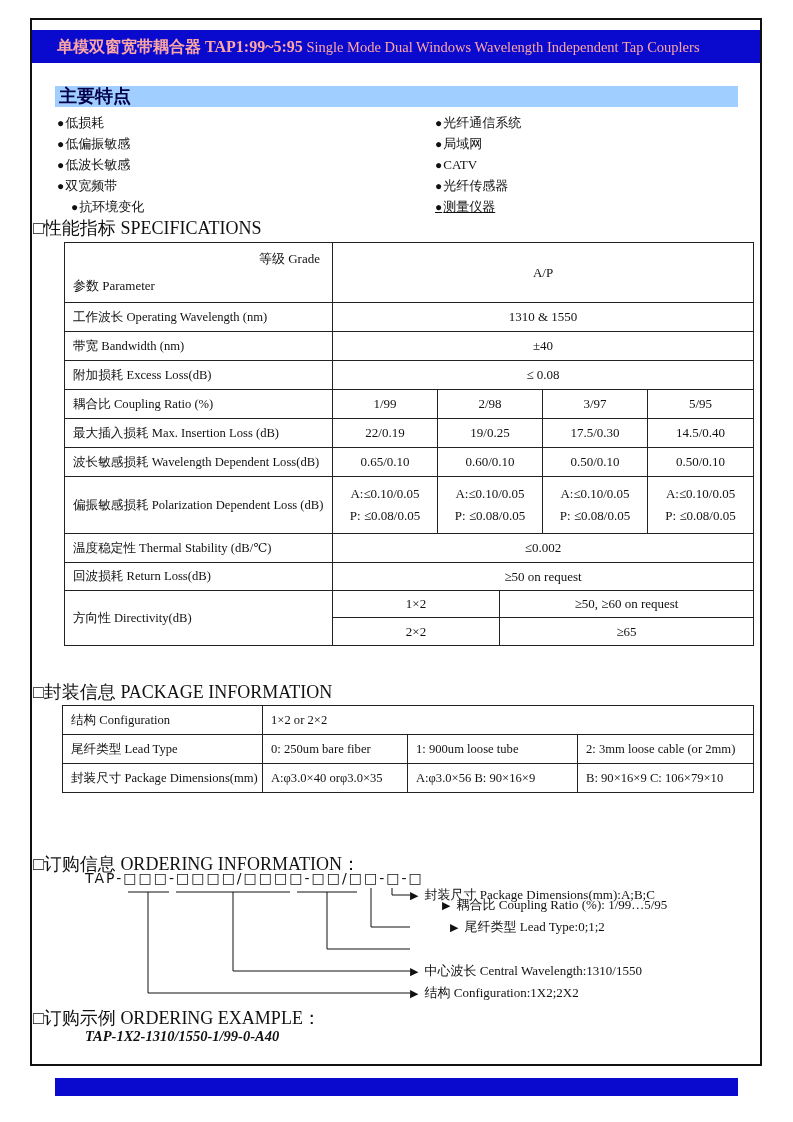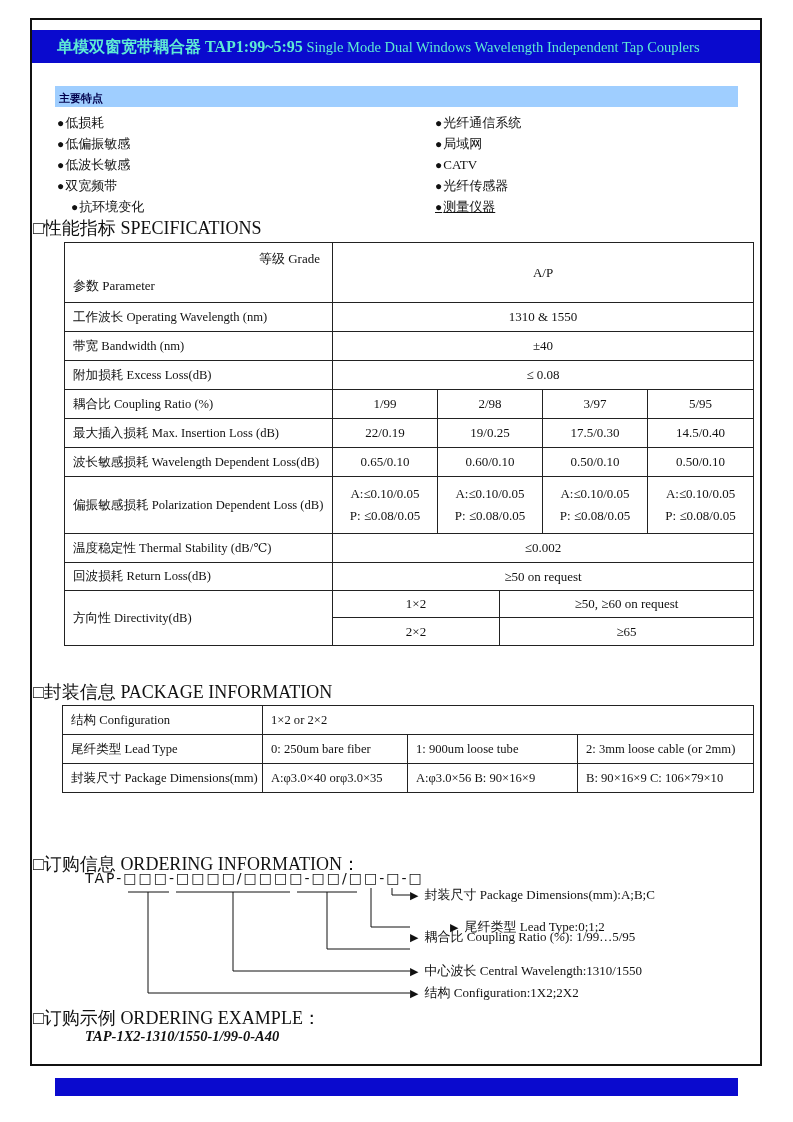--- a/index.html
+++ b/index.html
@@ -4,28 +4,28 @@
 <style>
   * { margin:0; padding:0; box-sizing:border-box; }
   body { width:793px; height:1122px; background:#ffffff; position:relative;
          font-family:"Liberation Serif","DejaVu Serif",serif; color:#111; }
   .canvas { position:absolute; left:0; top:0; width:793px; height:1122px; }
 
   .frame { position:absolute; left:30px; top:18px; width:732px; height:1048px;
            border:2px solid #111; }
 
   .header-bar { position:absolute; left:32px; top:30px; width:728px; height:33px;
-                background:#0a0ace; color:#5eead4; line-height:33px; padding-left:25px;
+                background:#0a0ace; color:#fca5a5; line-height:33px; padding-left:25px;
                 white-space:nowrap; overflow:hidden; }
   .header-bar .t-zh { font-weight:bold; font-size:16px; }
   .header-bar .t-en { font-size:14.5px; }
 
   .feat-bar { position:absolute; left:55px; top:86px; width:683px; height:21px;
               background:#9fceff; line-height:21px; padding-left:4px; }
-  .feat-bar span { font-weight:bold; font-size:11px; color:#00004d; }
+  .feat-bar span { font-weight:bold; font-size:18px; color:#00004d; }
 
   .feat { position:absolute; height:21px; line-height:21px; font-size:13px; white-space:nowrap; }
   .feat .bullet { font-size:12px; margin-right:1px; }
 
   .sec-head { position:absolute; font-size:18px; white-space:nowrap; color:#111; }
 
   table { border-collapse:collapse; table-layout:fixed; }
   td { border:1px solid #222; font-size:13px; vertical-align:middle;
        overflow:hidden; white-space:nowrap; }
   .spec-table { position:absolute; left:64px; top:242px; width:689px; }
@@ -224,21 +224,21 @@
       <polyline points="327,892 327,949 410,949"></polyline>
       <polyline points="176,892 290,892"></polyline>
       <polyline points="233,892 233,971 410,971"></polyline>
       <polyline points="128,892 169,892"></polyline>
       <polyline points="148,892 148,993 410,993"></polyline>
     </g>
   </svg>
 
   <div class="olabel" style="top:886px;"><span class="arrow">▶</span><span>封装尺寸 Package Dimensions(mm):A;B;C</span></div>
   <div class="olabel" style="top:918px;padding-left:40px;"><span class="arrow">▶</span><span>尾纤类型 Lead Type:0;1;2</span></div>
-  <div class="olabel" style="top:928px;"><span class="arrow">▶</span><span>耦合比 Coupling Ratio (%): 1/99…5/95</span></div>
+  <div class="olabel" style="top:896px;margin-left:32px;"><span class="arrow">▶</span><span>耦合比 Coupling Ratio (%): 1/99…5/95</span></div>
   <div class="olabel" style="top:962px;"><span class="arrow">▶</span><span>中心波长 Central Wavelength:1310/1550</span></div>
   <div class="olabel" style="top:984px;"><span class="arrow">▶</span><span>结构 Configuration:1X2;2X2</span></div>
 
   <div class="sec-head" style="left:33px; top:1006px;">
     <span>□订购示例</span>
     <span>ORDERING EXAMPLE：</span>
   </div>
 
   <div class="example-code">TAP-1X2-1310/1550-1/99-0-A40</div>
 

